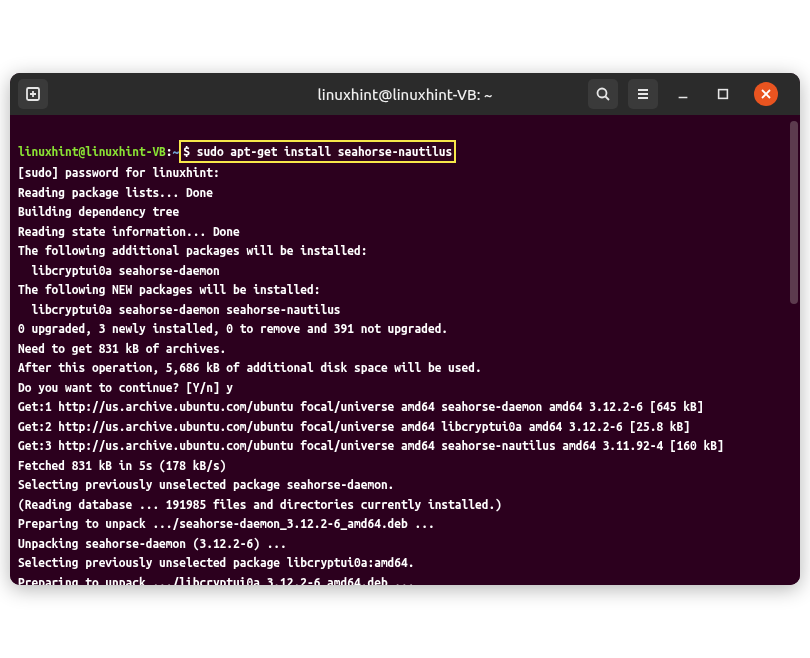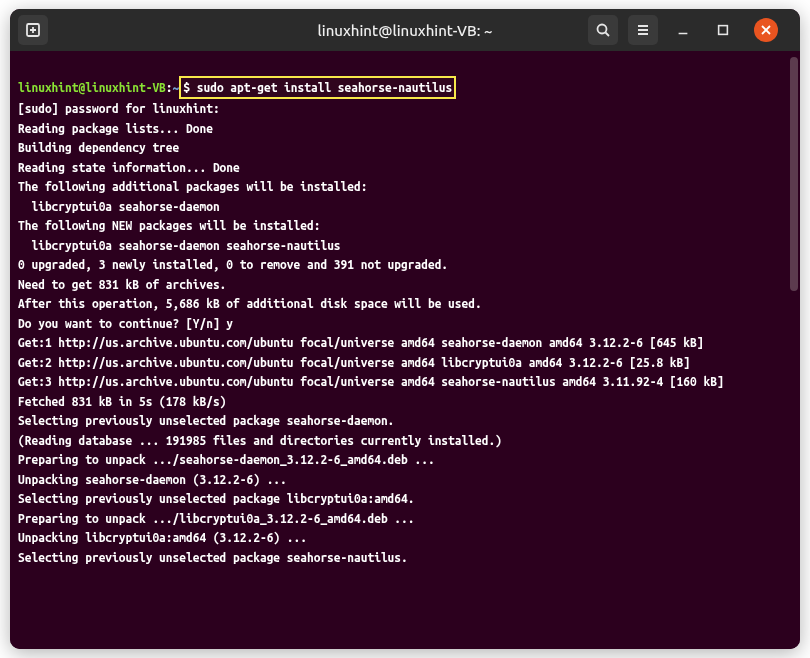--- a/index.html
+++ b/index.html
@@ -8,21 +8,21 @@
     font-family: "Ubuntu Mono", "DejaVu Sans Mono", "Consolas", monospace;
     width: 810px;
     height: 658px;
     overflow: hidden;
     display: flex;
     align-items: center;
     justify-content: center;
   }
   .window {
     width: 790px;
-    height: 640px;
+    height: 512px;
     background: #2c001e;
     border-radius: 10px;
     overflow: hidden;
     box-shadow: 0 4px 20px rgba(0,0,0,0.3);
     display: flex;
     flex-direction: column;
   }
   .titlebar {
     height: 42px;
     background: #2b2b2b;

